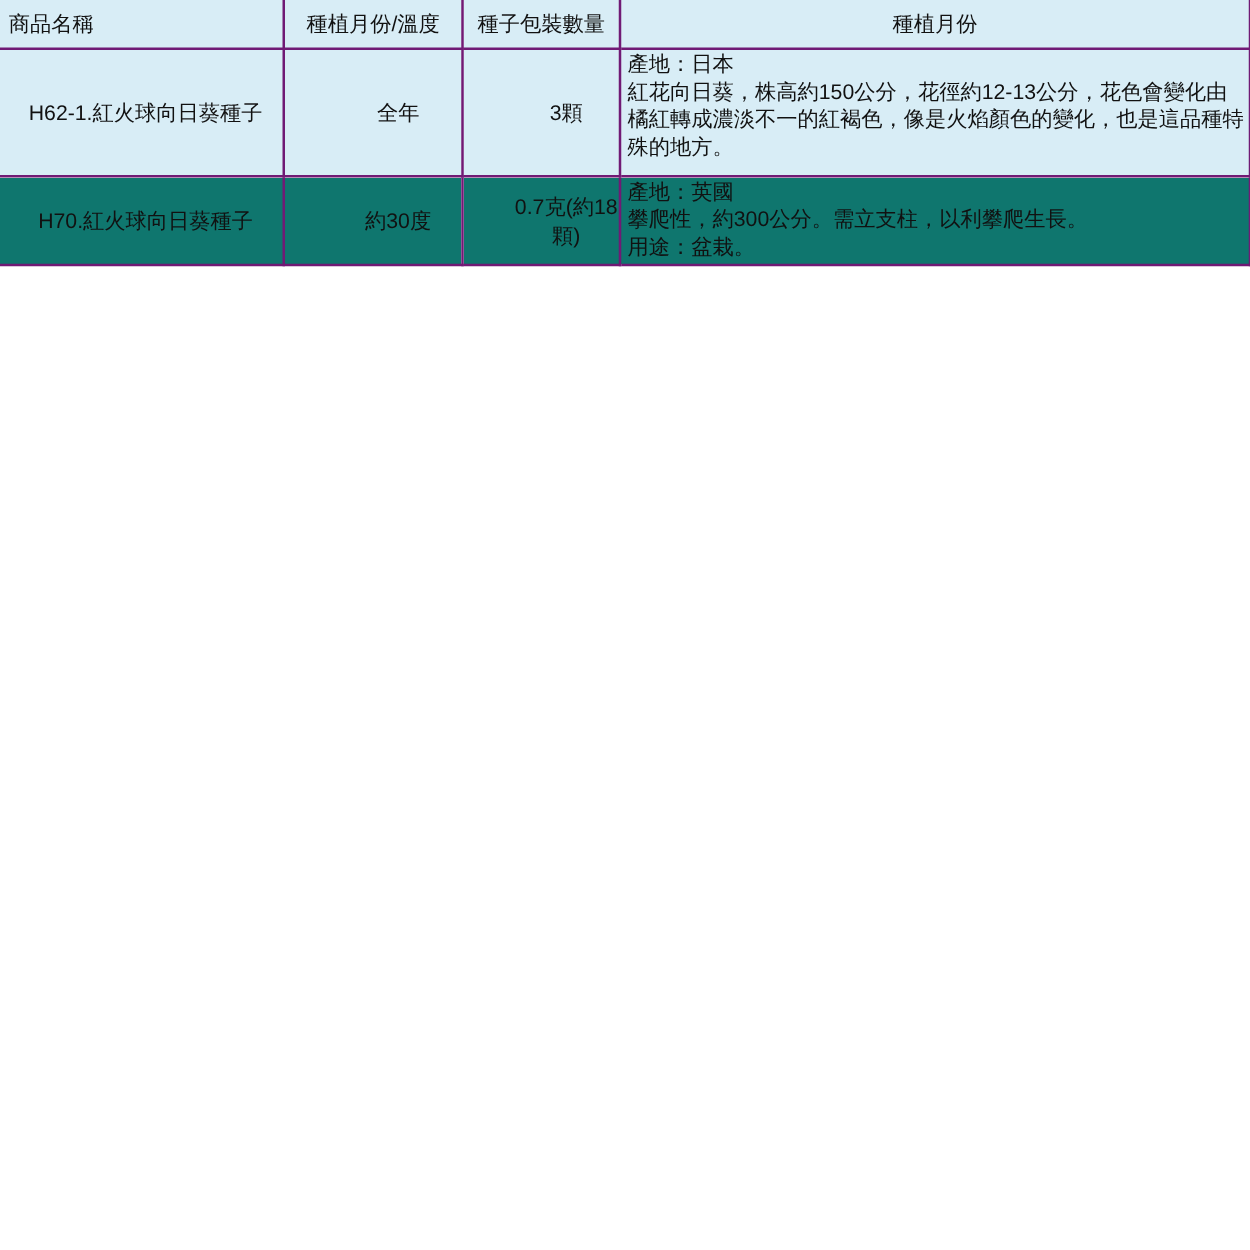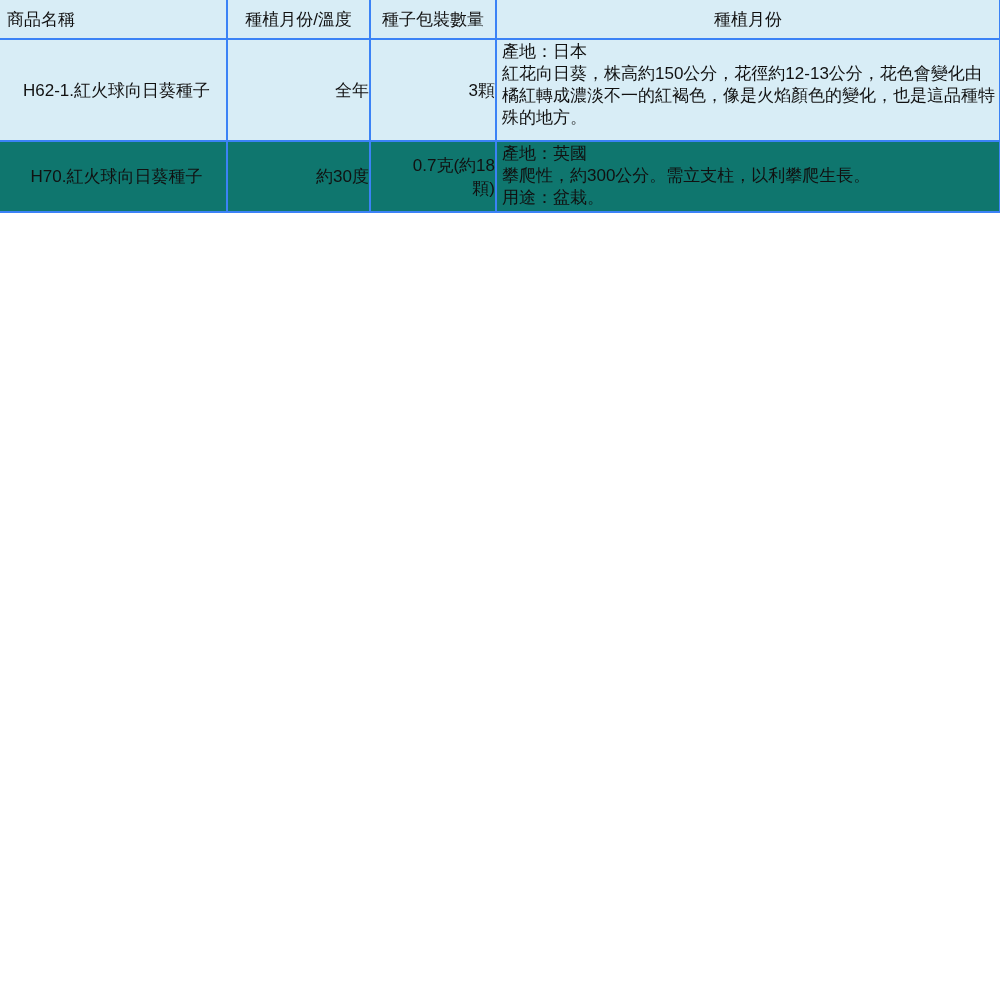--- a/index.html
+++ b/index.html
@@ -16,21 +16,21 @@
     overflow: hidden;
   }
   table.spec-table {
     border-collapse: collapse;
     table-layout: fixed;
     width: 1000px;
     color: #111111;
     font-size: 17px;
   }
   .spec-table th, .spec-table td {
-    border: 2px solid #3b82f6;
+    border: 2px solid #701a75;
     padding: 0;
     overflow: hidden;
   }
   
   .spec-table thead th { border-top: 0; }
   .spec-table th:first-child, .spec-table td:first-child { border-left: 0; }
 
   .spec-table thead th {
     height: 38px;
     background: #d8edf6;
@@ -44,21 +44,21 @@
   }
   tr.row-blue td { background: #d8edf6; }
   tr.row-white td { background: #0f766e; }
 
   td.cell-name {
     text-align: center;
     vertical-align: middle;
     padding-left: 7px;
   }
   td.cell-center {
-    text-align: right;
+    text-align: center;
     vertical-align: middle;
     padding-left: 40px;
   }
   td.cell-desc {
     text-align: left;
     vertical-align: top;
     padding: 1px 4px 2px 5px;
     line-height: 22px;
   }
   tr.row-blue td { height: 97px; }

